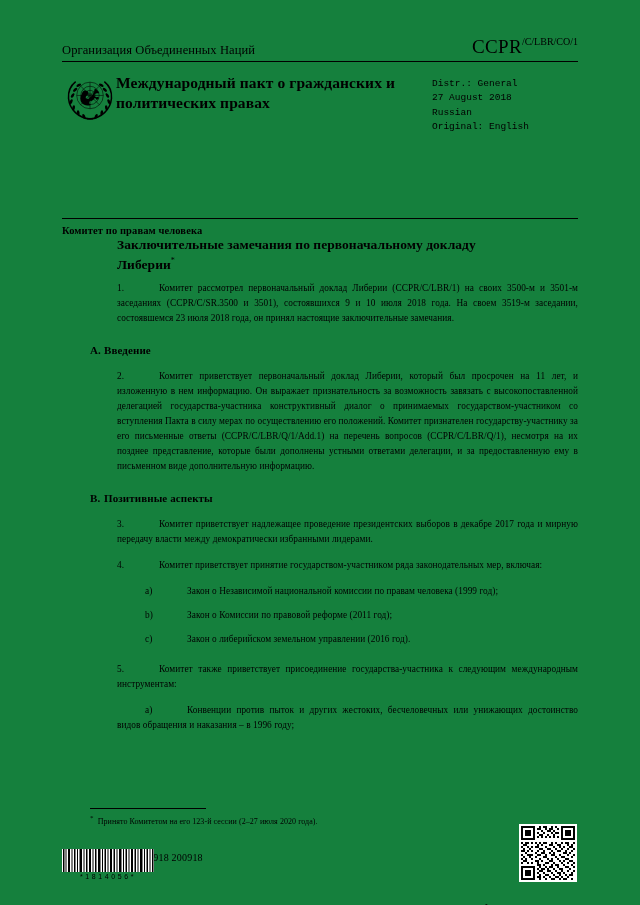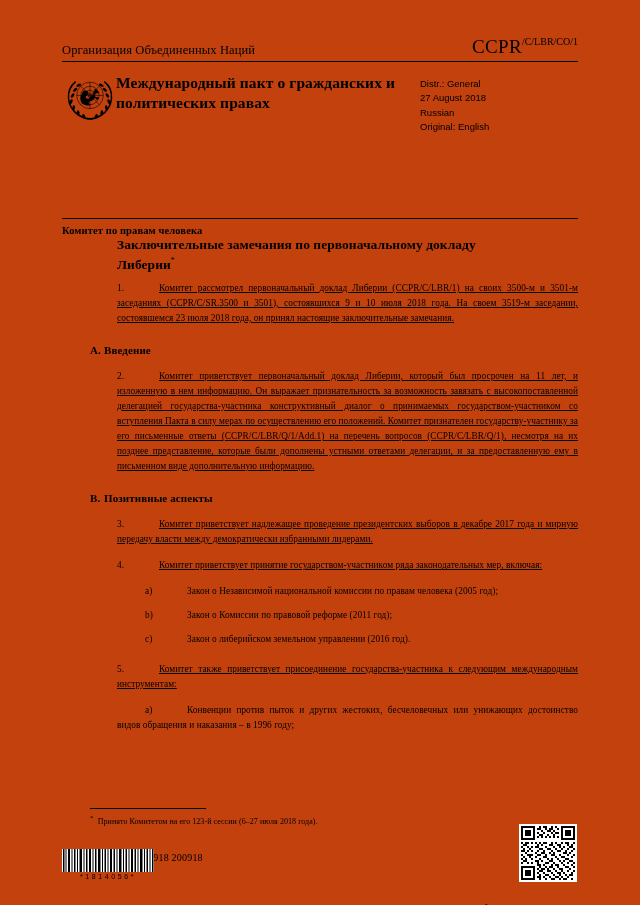--- a/index.html
+++ b/index.html
@@ -8,21 +8,21 @@
     background: #ffffff;
   }
   body {
     font-family: "Liberation Serif", serif;
     color: #000000;
   }
   .page {
     position: relative;
     width: 640px;
     height: 905px;
-    background: #c2410c;
+    background: #15803d;
     overflow: hidden;
     box-sizing: border-box;
   }
 
   
   .masthead {
     position: absolute;
     left: 62px;
     top: 36px;
     width: 516px;
@@ -80,23 +80,23 @@
     font-family: "Liberation Serif", serif;
     font-weight: bold;
     font-size: 15.5px;
     line-height: 1.32;
     letter-spacing: 0.1px;
     max-width: 300px;
   }
   .distr-block {
     flex: 0 0 auto;
     width: 128px;
-    margin-left: 4px;
+    margin-left: 16px;
     margin-top: 4px;
-    font-family: Liberation Sans, sans-serif;
+    font-family: Liberation Mono, monospace;
     font-size: 9.5px;
     line-height: 1.52;
   }
   .rule-thin-header {
     position: absolute;
     left: 62px;
     top: 218px;
     width: 516px;
     border-top: 0.9px solid #000;
   }
@@ -139,21 +139,20 @@
     letter-spacing: 0.05px;
   }
   .para .num {
     position: absolute;
     left: 0;
     top: 0;
   }
   .para .ptext {
     display: block;
     text-indent: 42px;
-    text-decoration: underline;
   }
 
   .section-head {
     position: relative;
     margin-left: 28px;
     margin-top: 18px;
     margin-bottom: 13px;
     font-weight: bold;
     font-size: 11px;
     letter-spacing: 0.1px;
@@ -368,21 +367,21 @@
       <span class="ptext">Комитет приветствует надлежащее проведение президентских выборов в декабре 2017 года и мирную передачу власти между демократически избранными лидерами.</span>
     </div>
 
     <div class="para">
       <span class="num">4.</span>
       <span class="ptext">Комитет приветствует принятие государством-участником ряда законодательных мер, включая:</span>
     </div>
 
     <div class="sub-item">
       <span class="letter">a)</span>
-      <span class="stext">Закон о Независимой национальной комиссии по правам человека (2005 год);</span>
+      <span class="stext">Закон о Независимой национальной комиссии по правам человека (1999 год);</span>
     </div>
     <div class="sub-item">
       <span class="letter">b)</span>
       <span class="stext">Закон о Комиссии по правовой реформе (2011 год);</span>
     </div>
     <div class="sub-item">
       <span class="letter">c)</span>
       <span class="stext">Закон о либерийском земельном управлении (2016 год).</span>
     </div>
 
@@ -392,21 +391,21 @@
     </div>
 
     <div class="sub-item">
       <span class="letter">a)</span>
       <span class="stext">Конвенции против пыток и других жестоких, бесчеловечных или унижающих достоинство видов обращения и наказания – в 1996 году;</span>
     </div>
   </div>
 
   <div class="footnote-zone">
     <div class="footnote-rule"></div>
-    <div class="footnote-text"><span class="fstar">*</span>&nbsp;&nbsp;<span>Принято Комитетом на его 123-й сессии (6–27 июля 2018 года).</span></div>
+    <div class="footnote-text"><span class="fstar">*</span>&nbsp;&nbsp;<span>Принято Комитетом на его 123-й сессии (2–27 июля 2020 года).</span></div>
   </div>
 
   <div class="jobnum">GE.18-14056  (R)  190918  200918</div>
 
   <div class="barcode-box">
     <svg class="barcode-bars" viewBox="0 0 184 46" preserveAspectRatio="none" aria-hidden="true">
       <rect x="0" y="0" width="184" height="46" fill="#fff"></rect>
       <g fill="#000">
         <rect x="2" y="0" width="3" height="46"></rect>
           <rect x="7" y="0" width="2" height="46"></rect>

